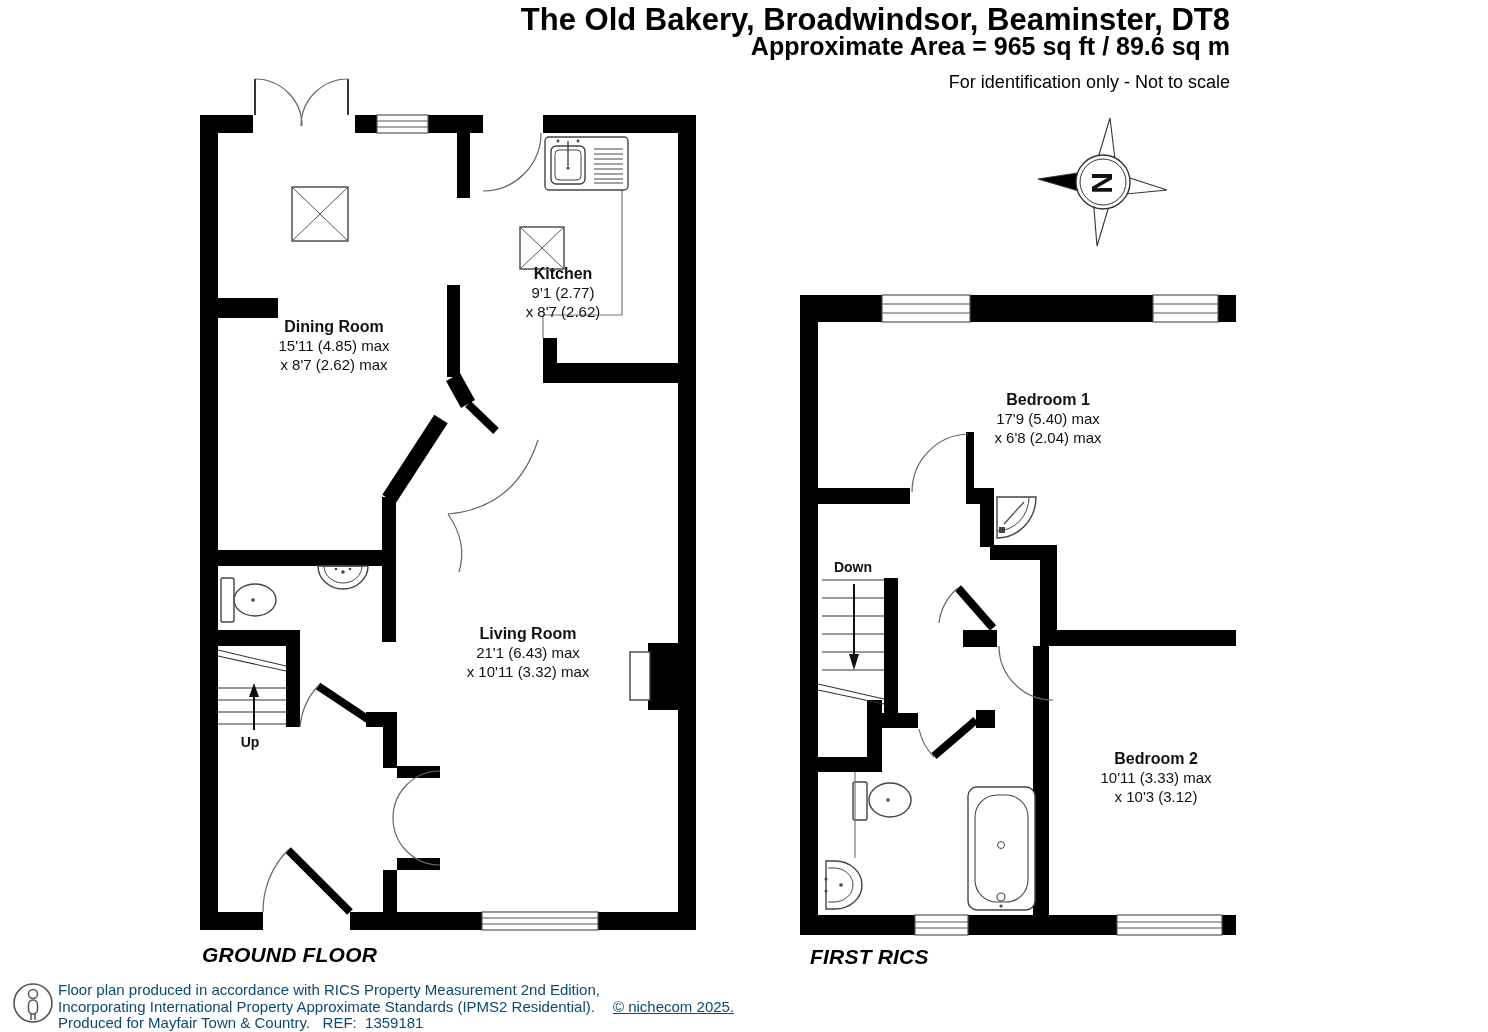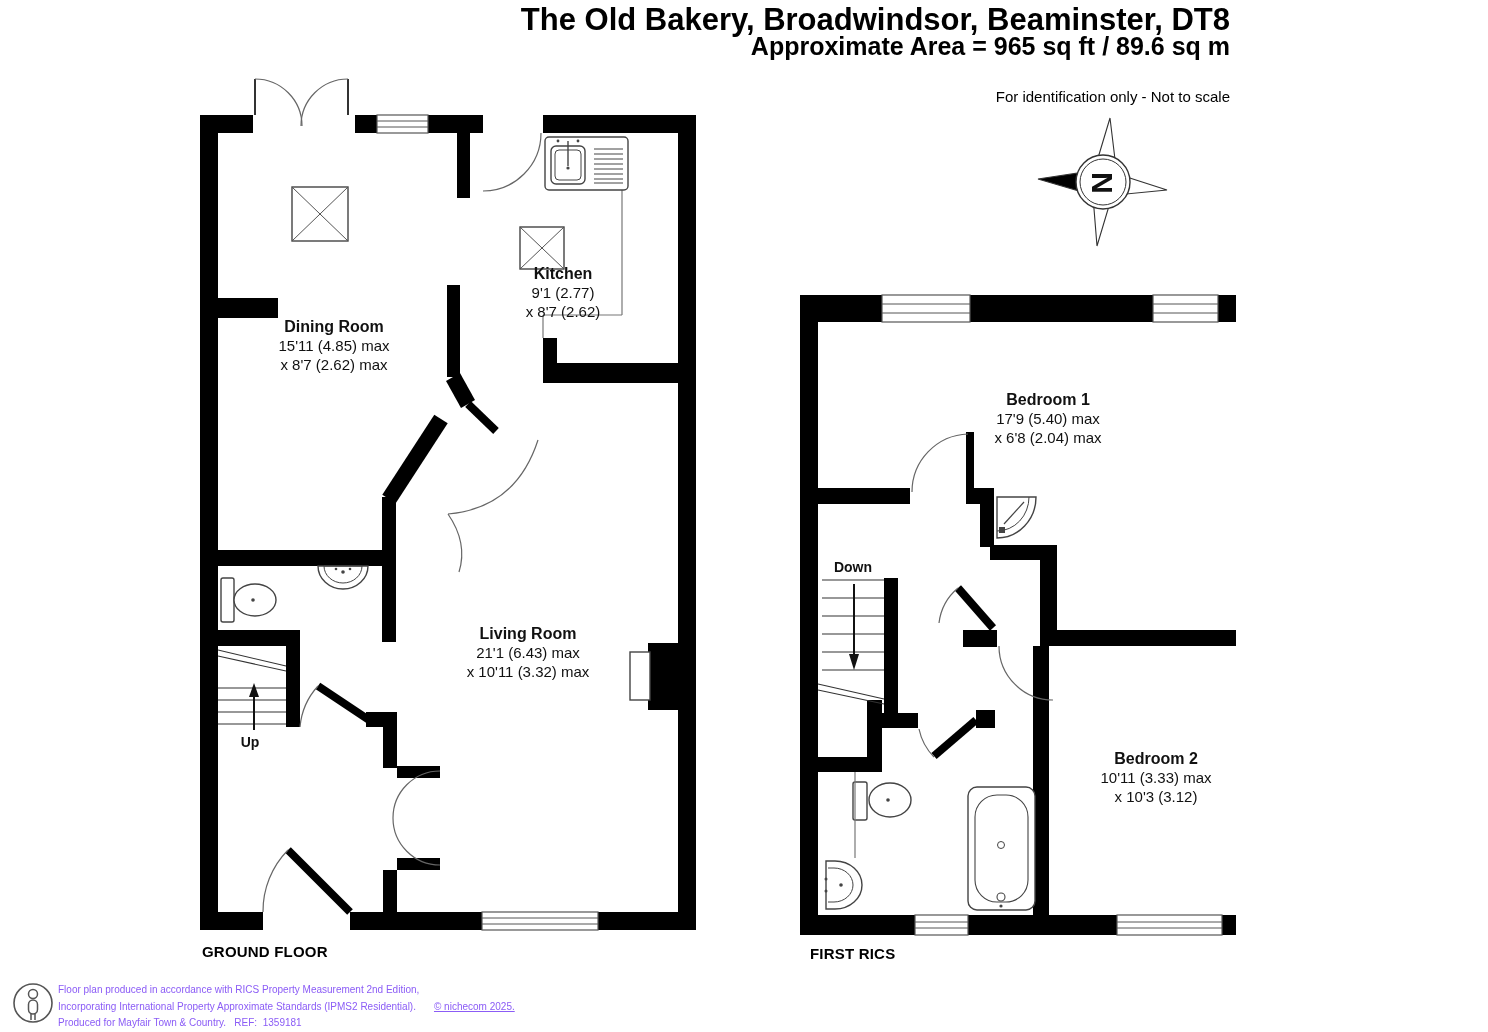--- a/index.html
+++ b/index.html
@@ -1,36 +1,36 @@
 <!DOCTYPE html>
 <html><head>
 <meta charset="utf-8">
 <style>
   html,body{margin:0;padding:0;background:#ffffff;}
   #page{position:relative;width:1236px;height:1032px;background:#fff;overflow:hidden;
         font-family:"Liberation Sans", sans-serif;color:#000;}
   .hdr-title{position:absolute;top:2px;right:6px;font-size:31px;font-weight:bold;white-space:pre;}
   .hdr-area{position:absolute;top:32px;right:6px;font-size:25px;font-weight:bold;white-space:pre;}
-  .hdr-note{position:absolute;top:88px;right:6px;font-size:15px;white-space:pre;}
-  .floor-label{position:absolute;font-size:15px;font-weight:bold;letter-spacing:.2px;}
+  .hdr-note{position:absolute;top:72px;right:6px;font-size:18px;white-space:pre;}
+  .floor-label{position:absolute;font-size:21px;font-weight:bold;letter-spacing:.2px;font-style:italic;}
   svg{position:absolute;}
   svg text{font-family:"Liberation Sans", sans-serif;fill:#111;}
   .room-name{font-size:16px;font-weight:bold;text-anchor:middle;}
   .room-dim{font-size:15px;text-anchor:middle;}
   .stair-label{font-size:14px;font-weight:bold;text-anchor:middle;}
   .wall{fill:#000;stroke:none;}
   .win{fill:#fff;stroke:#555;stroke-width:1.2;}
   .winline{stroke:#555;stroke-width:1;}
   .fix{fill:#fff;stroke:#444;stroke-width:1.4;}
   .thin{stroke:#777;stroke-width:1.2;fill:none;}
   .arc{stroke:#666;stroke-width:1.2;fill:none;}
   .leaf{stroke:#000;stroke-width:8;}
   .diagwall{stroke:#000;stroke-width:16;}
   .tread{stroke:#333;stroke-width:1.1;}
-  .footer{position:absolute;left:58px;top:982px;font-size:10px;line-height:16.5px;color:#8b5cf6;}
+  .footer{position:absolute;left:58px;top:982px;font-size:15px;line-height:16.5px;color:#0c4a6e;}
   .footer-line{white-space:pre;}
   .copyright{margin-left:18px;text-decoration:underline;}
   .nstar{stroke:#333;stroke-width:1.1;}
 </style>
 </head>
 <body>
 
 <div id="page">
 
   <div class="hdr-title">The Old Bakery, Broadwindsor, Beaminster, DT8</div>

